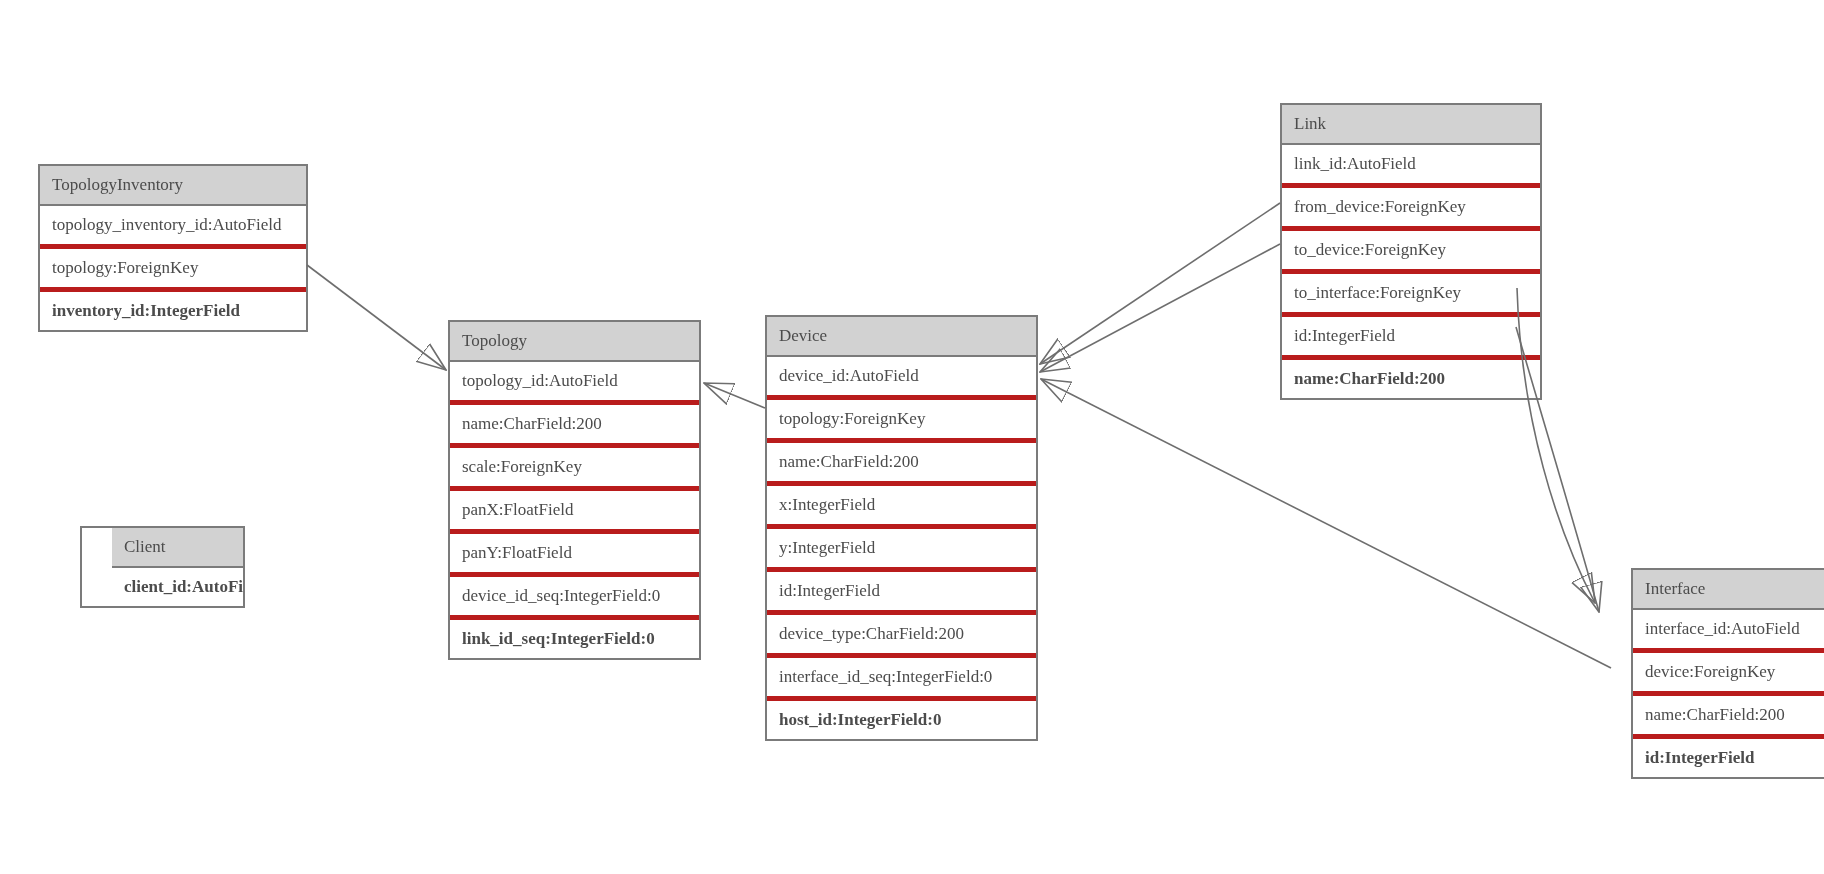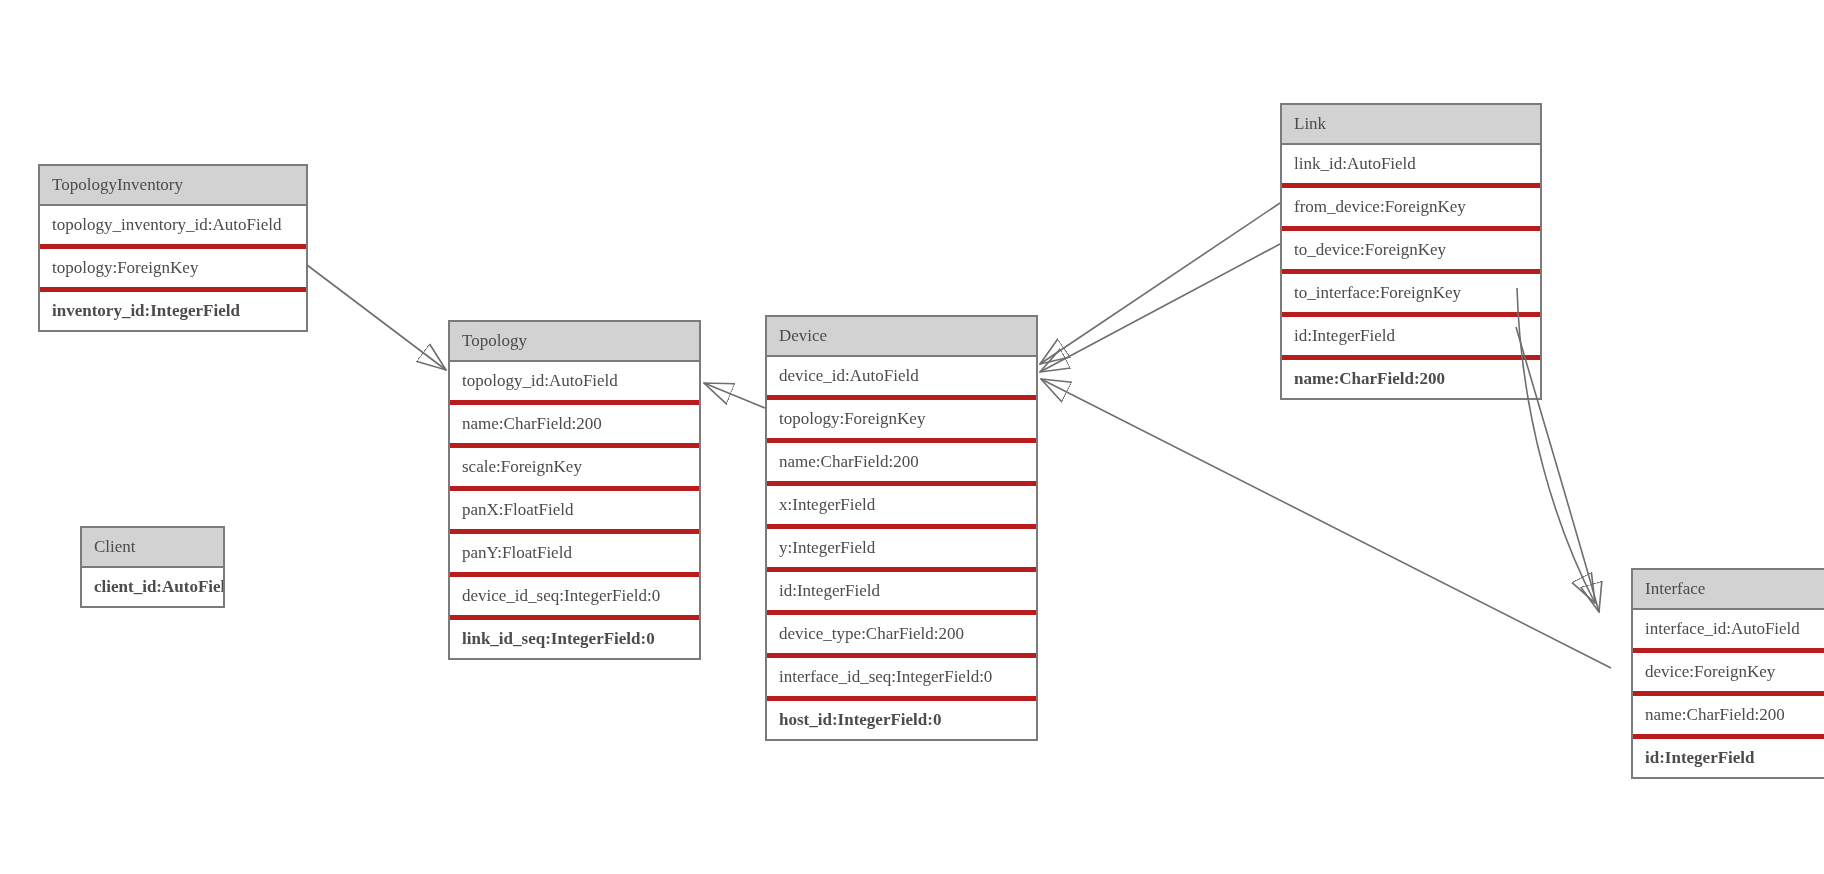--- a/index.html
+++ b/index.html
@@ -61,21 +61,21 @@
         <div class="row">topology_id:AutoField</div>
         <div class="row">name:CharField:200</div>
         <div class="row">scale:ForeignKey</div>
         <div class="row">panX:FloatField</div>
         <div class="row">panY:FloatField</div>
         <div class="row">device_id_seq:IntegerField:0</div>
         <div class="row">link_id_seq:IntegerField:0</div>
       </div>
   </div>
 
-  <div class="entity" style="left:80px; top:526px; width:145px;">
+  <div class="entity" style="left:80px; top:526px; width:165px;padding-left:30px;">
     <div class="hdr">Client</div>
     <div class="rows">
         <div class="row">client_id:AutoField</div>
       </div>
   </div>
 
   <div class="entity" style="left:765px; top:315px; width:273px;">
     <div class="hdr">Device</div>
     <div class="rows">
         <div class="row">device_id:AutoField</div>

